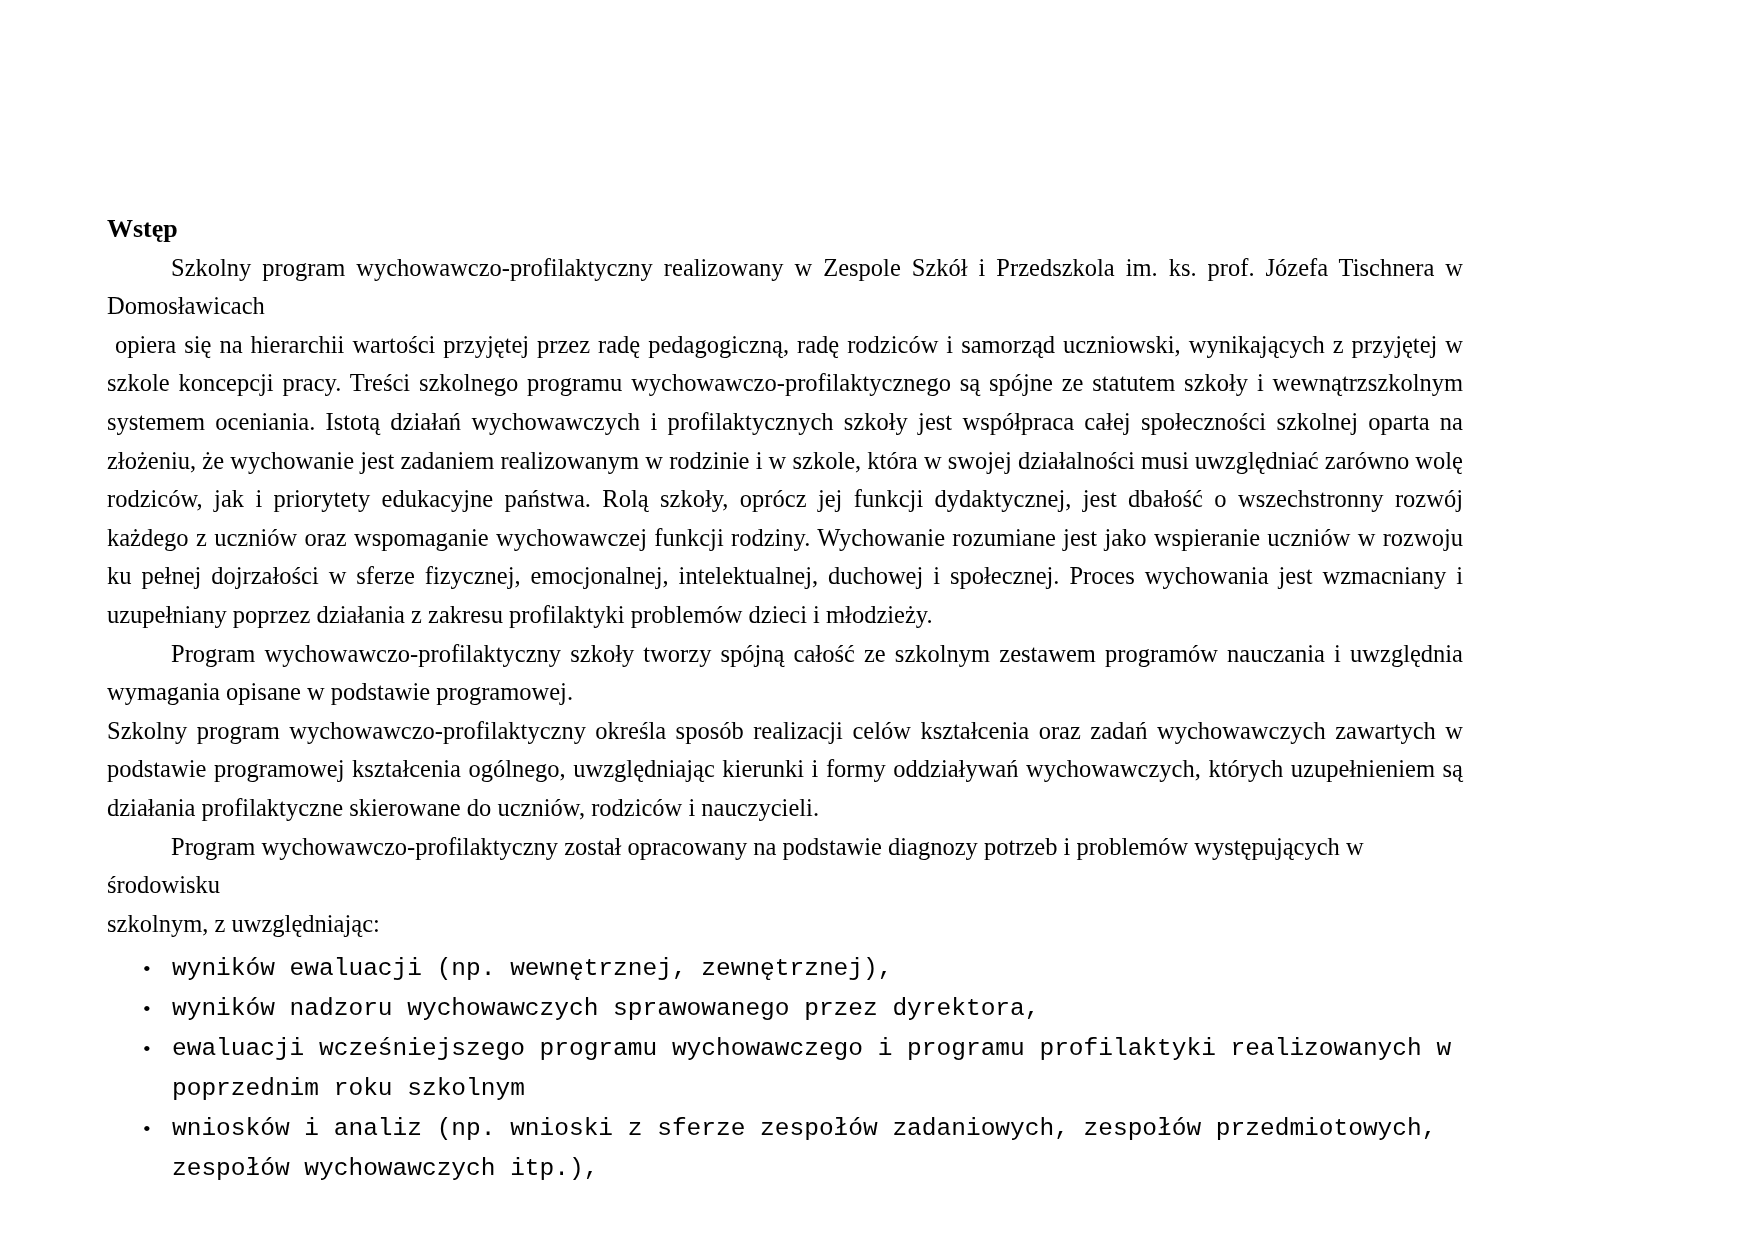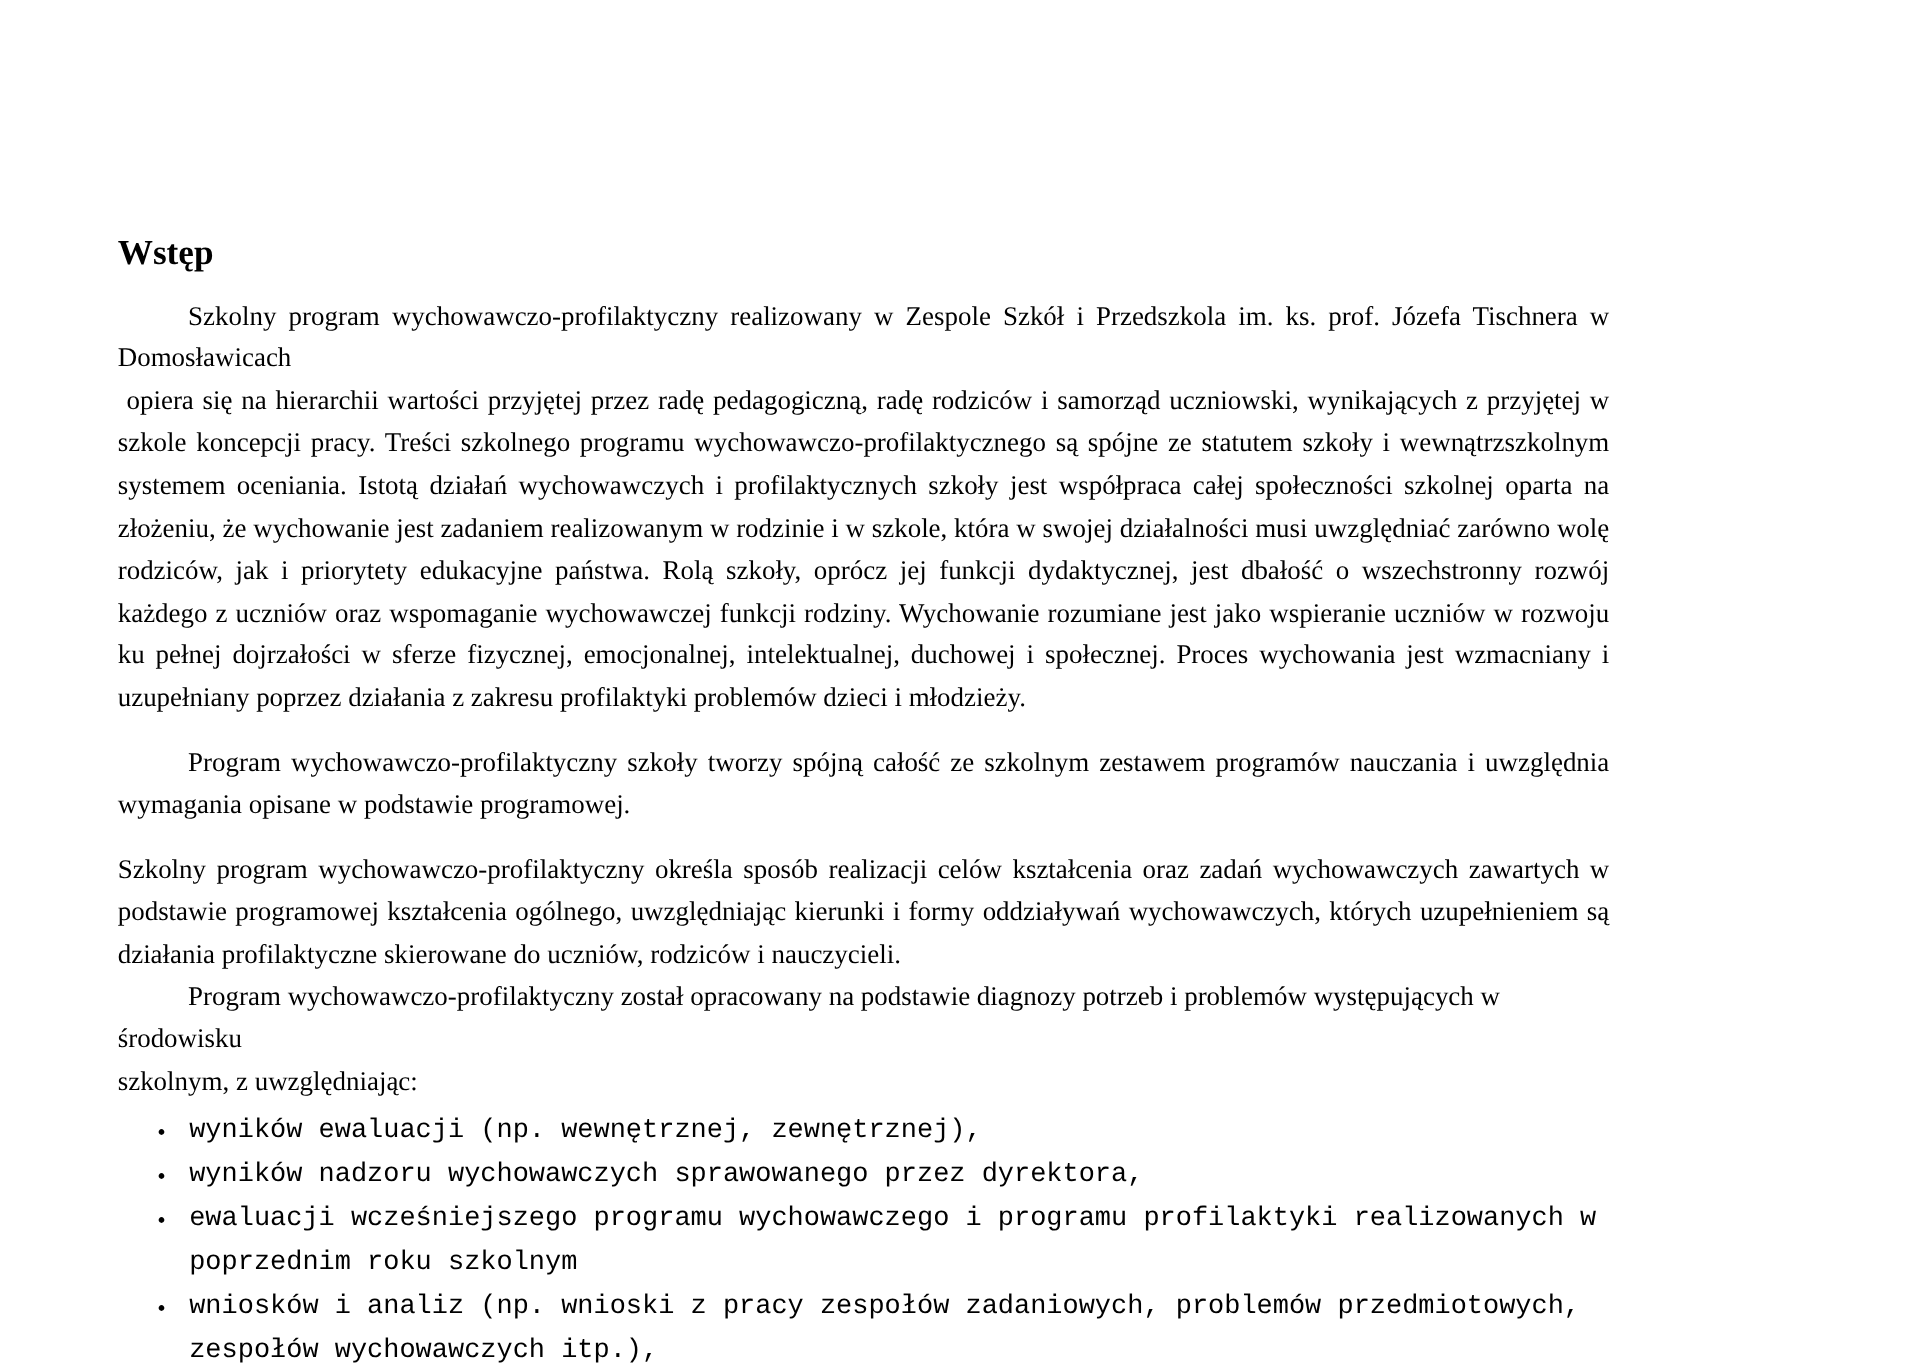--- a/index.html
+++ b/index.html
@@ -18,30 +18,29 @@
     line-height: 38.6px;
     overflow: hidden;
   }
   .content {
     position: absolute;
     left: 107px;
     top: 210px;
     width: 1356px;
   }
   .heading {
-    font-size: 32px;
+    font-size: 26px;
     font-weight: bold;
     margin: 0;
   }
   .para {
     margin: 0;
   }
   .justify {
     text-align: justify;
-    margin-top: 20px;
   }
   .indent {
     text-indent: 64px;
   }
   .bullets {
     list-style: none;
     margin: 6px 0 0 0;
     padding: 0;
   }
   .bullet-item {
@@ -83,18 +82,18 @@
       <li class="bullet-item">
         <span class="bullet-marker">•</span>
         <span class="bullet-text">wyników nadzoru wychowawczych sprawowanego przez dyrektora,</span>
       </li>
       <li class="bullet-item">
         <span class="bullet-marker">•</span>
         <span class="bullet-text">ewaluacji wcześniejszego programu wychowawczego i programu profilaktyki realizowanych w poprzednim roku szkolnym</span>
       </li>
       <li class="bullet-item">
         <span class="bullet-marker">•</span>
-        <span class="bullet-text">wniosków i analiz (np. wnioski z pracy zespołów zadaniowych, problemów przedmiotowych, zespołów wychowawczych itp.),</span>
+        <span class="bullet-text">wniosków i analiz (np. wnioski z sferze zespołów zadaniowych, zespołów przedmiotowych, zespołów wychowawczych itp.),</span>
       </li>
     </ul>
 
   </div>
 </div>
 
 </body></html>

